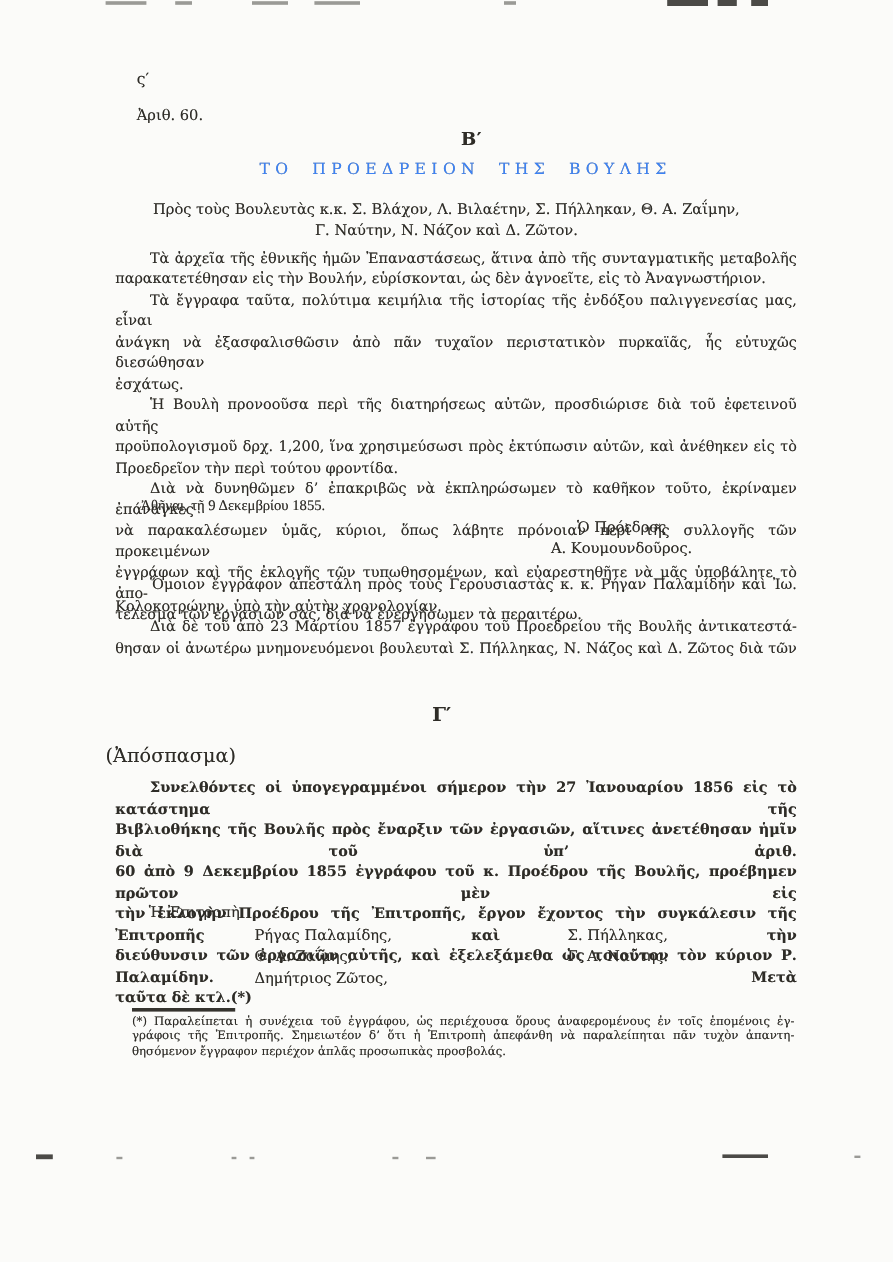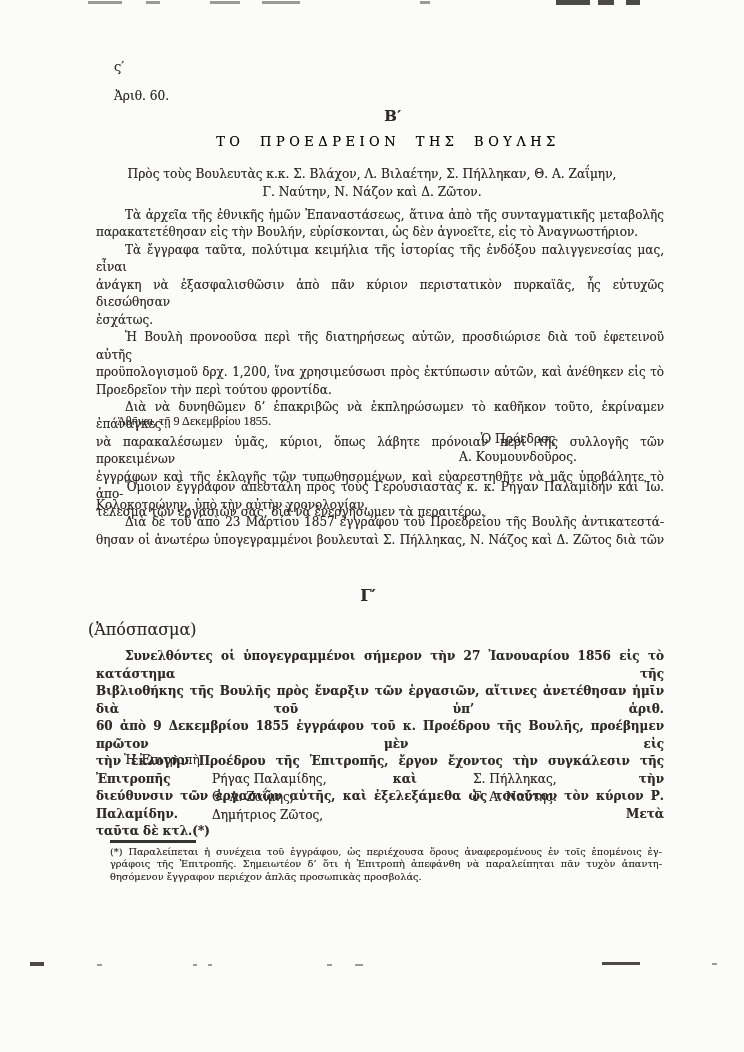--- a/index.html
+++ b/index.html
@@ -20,21 +20,21 @@
   .para > .tline:first-child { text-indent: 29px; }
   .center-lines .tline { text-align: left; text-align-last: center; }
   .left-lines .tline { text-align: left; text-align-last: left; }
 
   .folio { left: 114px; top: 59px; font-size: 13px; }
   .docnum { left: 114px; top: 89px; font-size: 12.2px; }
 
   .head-b { left: 98px; top: 107px; width: 590px; text-align: center;
             font-size: 15px; font-weight: bold; letter-spacing: 0.5px; }
   .doc-title { left: 104px; top: 134px; width: 568px; text-align: center;
-            font-size: 13px; letter-spacing: 4.5px; word-spacing: 7px; color: #000000; }
+            font-size: 13px; letter-spacing: 4.5px; word-spacing: 7px; color: #3b82f6; }
 
   .salutation { left: 88px; top: 165px; width: 568px;
             font-size: 12.2px; line-height: 18px; }
 
   .bodytext { left: 96px; width: 568px; font-size: 12px; line-height: 17.45px; }
   .body1 { top: 207px; }
   .body2 { top: 479px; line-height: 17.5px; }
   .body3 { top: 648px; line-height: 17.5px; font-weight: bold; }
 
   .dateline { left: 88px; top: 414px; width: 568px; font-size: 12.2px; text-indent: 29px; font-family: Liberation Serif, serif; }
@@ -83,21 +83,21 @@
       <div class="tline tlast">Γ. Ναύτην, Ν. Νάζον καὶ Δ. Ζῶτον.</div>
     </div>
 
   <div class="abs bodytext body1 ink">
       <div class="para">
         <div class="tline">Τὰ ἀρχεῖα τῆς ἐθνικῆς ἡμῶν Ἐπαναστάσεως, ἅτινα ἀπὸ τῆς συνταγματικῆς μεταβολῆς</div>
         <div class="tline tlast">παρακατετέθησαν εἰς τὴν Βουλήν, εὑρίσκονται, ὡς δὲν ἀγνοεῖτε, εἰς τὸ Ἀναγνωστήριον.</div>
       </div>
       <div class="para">
         <div class="tline">Τὰ ἔγγραφα ταῦτα, πολύτιμα κειμήλια τῆς ἱστορίας τῆς ἐνδόξου παλιγγενεσίας μας, εἶναι</div>
-        <div class="tline">ἀνάγκη νὰ ἐξασφαλισθῶσιν ἀπὸ πᾶν κύριον περιστατικὸν πυρκαϊᾶς, ἧς εὐτυχῶς διεσώθησαν</div>
+        <div class="tline">ἀνάγκη νὰ ἐξασφαλισθῶσιν ἀπὸ πᾶν τυχαῖον περιστατικὸν πυρκαϊᾶς, ἧς εὐτυχῶς διεσώθησαν</div>
         <div class="tline tlast">ἐσχάτως.</div>
       </div>
       <div class="para">
         <div class="tline">Ἡ Βουλὴ προνοοῦσα περὶ τῆς διατηρήσεως αὐτῶν, προσδιώρισε διὰ τοῦ ἐφετεινοῦ αὑτῆς</div>
         <div class="tline">προϋπολογισμοῦ δρχ. 1,200, ἵνα χρησιμεύσωσι πρὸς ἐκτύπωσιν αὐτῶν, καὶ ἀνέθηκεν εἰς τὸ</div>
         <div class="tline tlast">Προεδρεῖον τὴν περὶ τούτου φροντίδα.</div>
       </div>
       <div class="para">
         <div class="tline">Διὰ νὰ δυνηθῶμεν δ’ ἐπακριβῶς νὰ ἐκπληρώσωμεν τὸ καθῆκον τοῦτο, ἐκρίναμεν ἐπάναγκες</div>
         <div class="tline">νὰ παρακαλέσωμεν ὑμᾶς, κύριοι, ὅπως λάβητε πρόνοιαν περὶ τῆς συλλογῆς τῶν προκειμένων</div>
@@ -113,21 +113,21 @@
     <div>Α. Κουμουνδοῦρος.</div>
   </div>
 
   <div class="abs bodytext body2 ink">
       <div class="para">
         <div class="tline">Ὅμοιον ἔγγραφον ἀπεστάλη πρὸς τοὺς Γερουσιαστὰς κ. κ. Ρήγαν Παλαμίδην καὶ Ἰω.</div>
         <div class="tline tlast">Κολοκοτρώνην, ὑπὸ τὴν αὐτὴν χρονολογίαν.</div>
       </div>
       <div class="para">
         <div class="tline">Διὰ δὲ τοῦ ἀπὸ 23 Μαρτίου 1857 ἐγγράφου τοῦ Προεδρείου τῆς Βουλῆς ἀντικατεστά-</div>
-        <div class="tline">θησαν οἱ ἀνωτέρω ὑπογεγραμμένοι βουλευταὶ Σ. Πήλληκας, Ν. Νάζος καὶ Δ. Ζῶτος διὰ τῶν</div>
+        <div class="tline">θησαν οἱ ἀνωτέρω μνημονευόμενοι βουλευταὶ Σ. Πήλληκας, Ν. Νάζος καὶ Δ. Ζῶτος διὰ τῶν</div>
       </div>
     </div>
 
   <div class="abs head-c ink">Γ′</div>
   <div class="abs subtitle-c ink">(Ἀπόσπασμα)</div>
 
   <div class="abs bodytext body3 ink">
       <div class="para">
         <div class="tline">Συνελθόντες οἱ ὑπογεγραμμένοι σήμερον τὴν 27 Ἰανουαρίου 1856 εἰς τὸ κατάστημα τῆς</div>
         <div class="tline">Βιβλιοθήκης τῆς Βουλῆς πρὸς ἔναρξιν τῶν ἐργασιῶν, αἵτινες ἀνετέθησαν ἡμῖν διὰ τοῦ ὑπ’ ἀριθ.</div>

